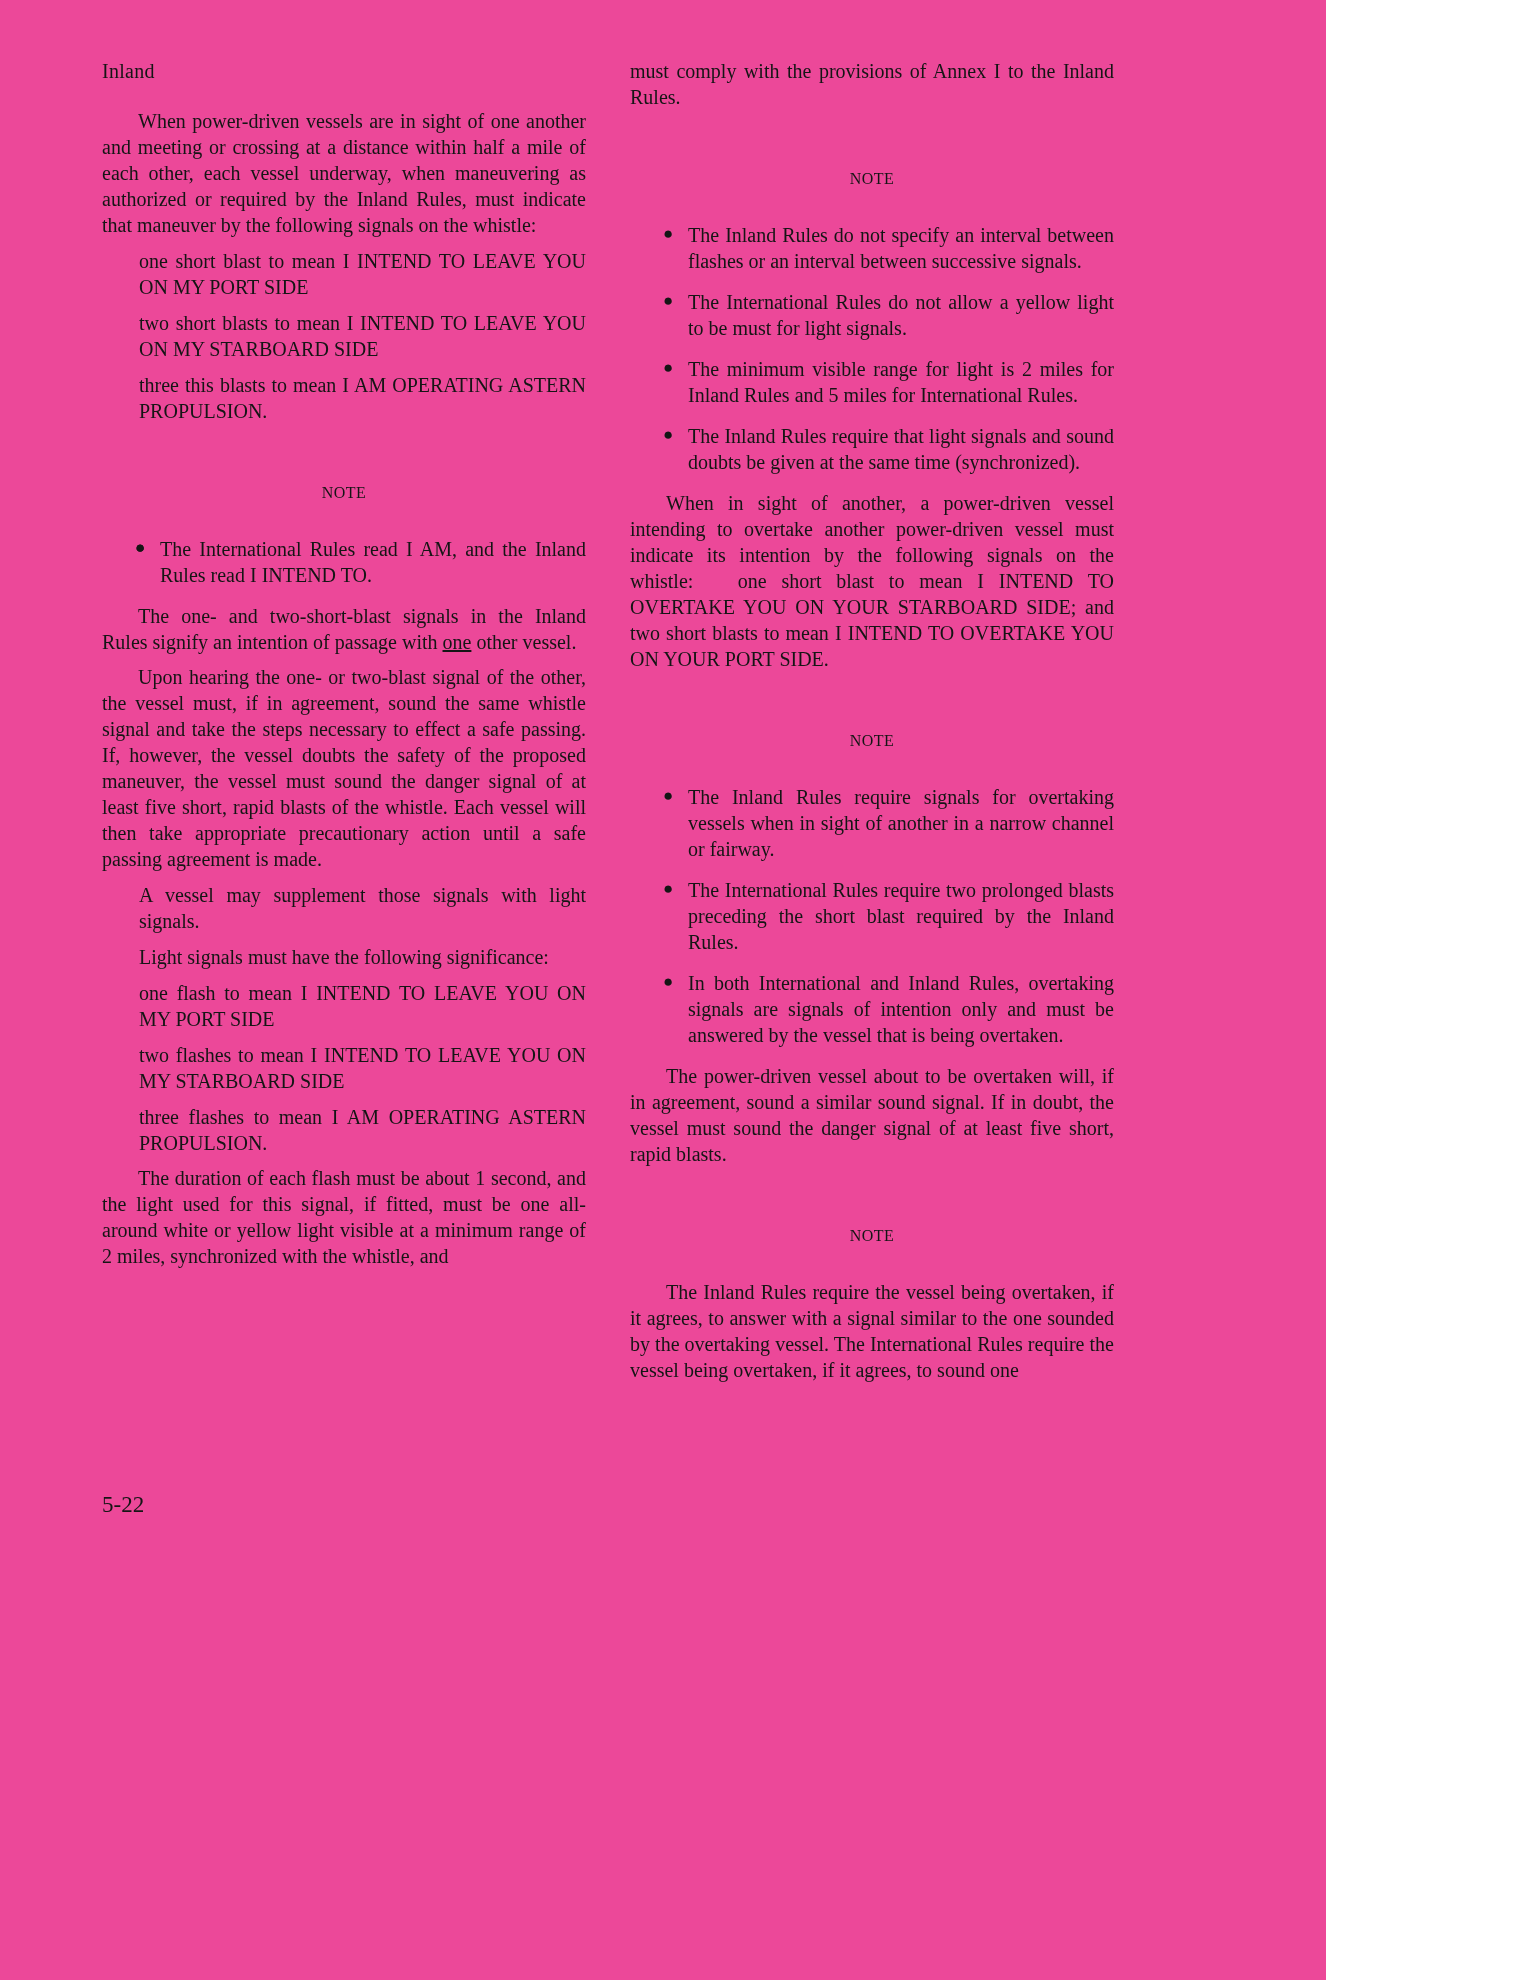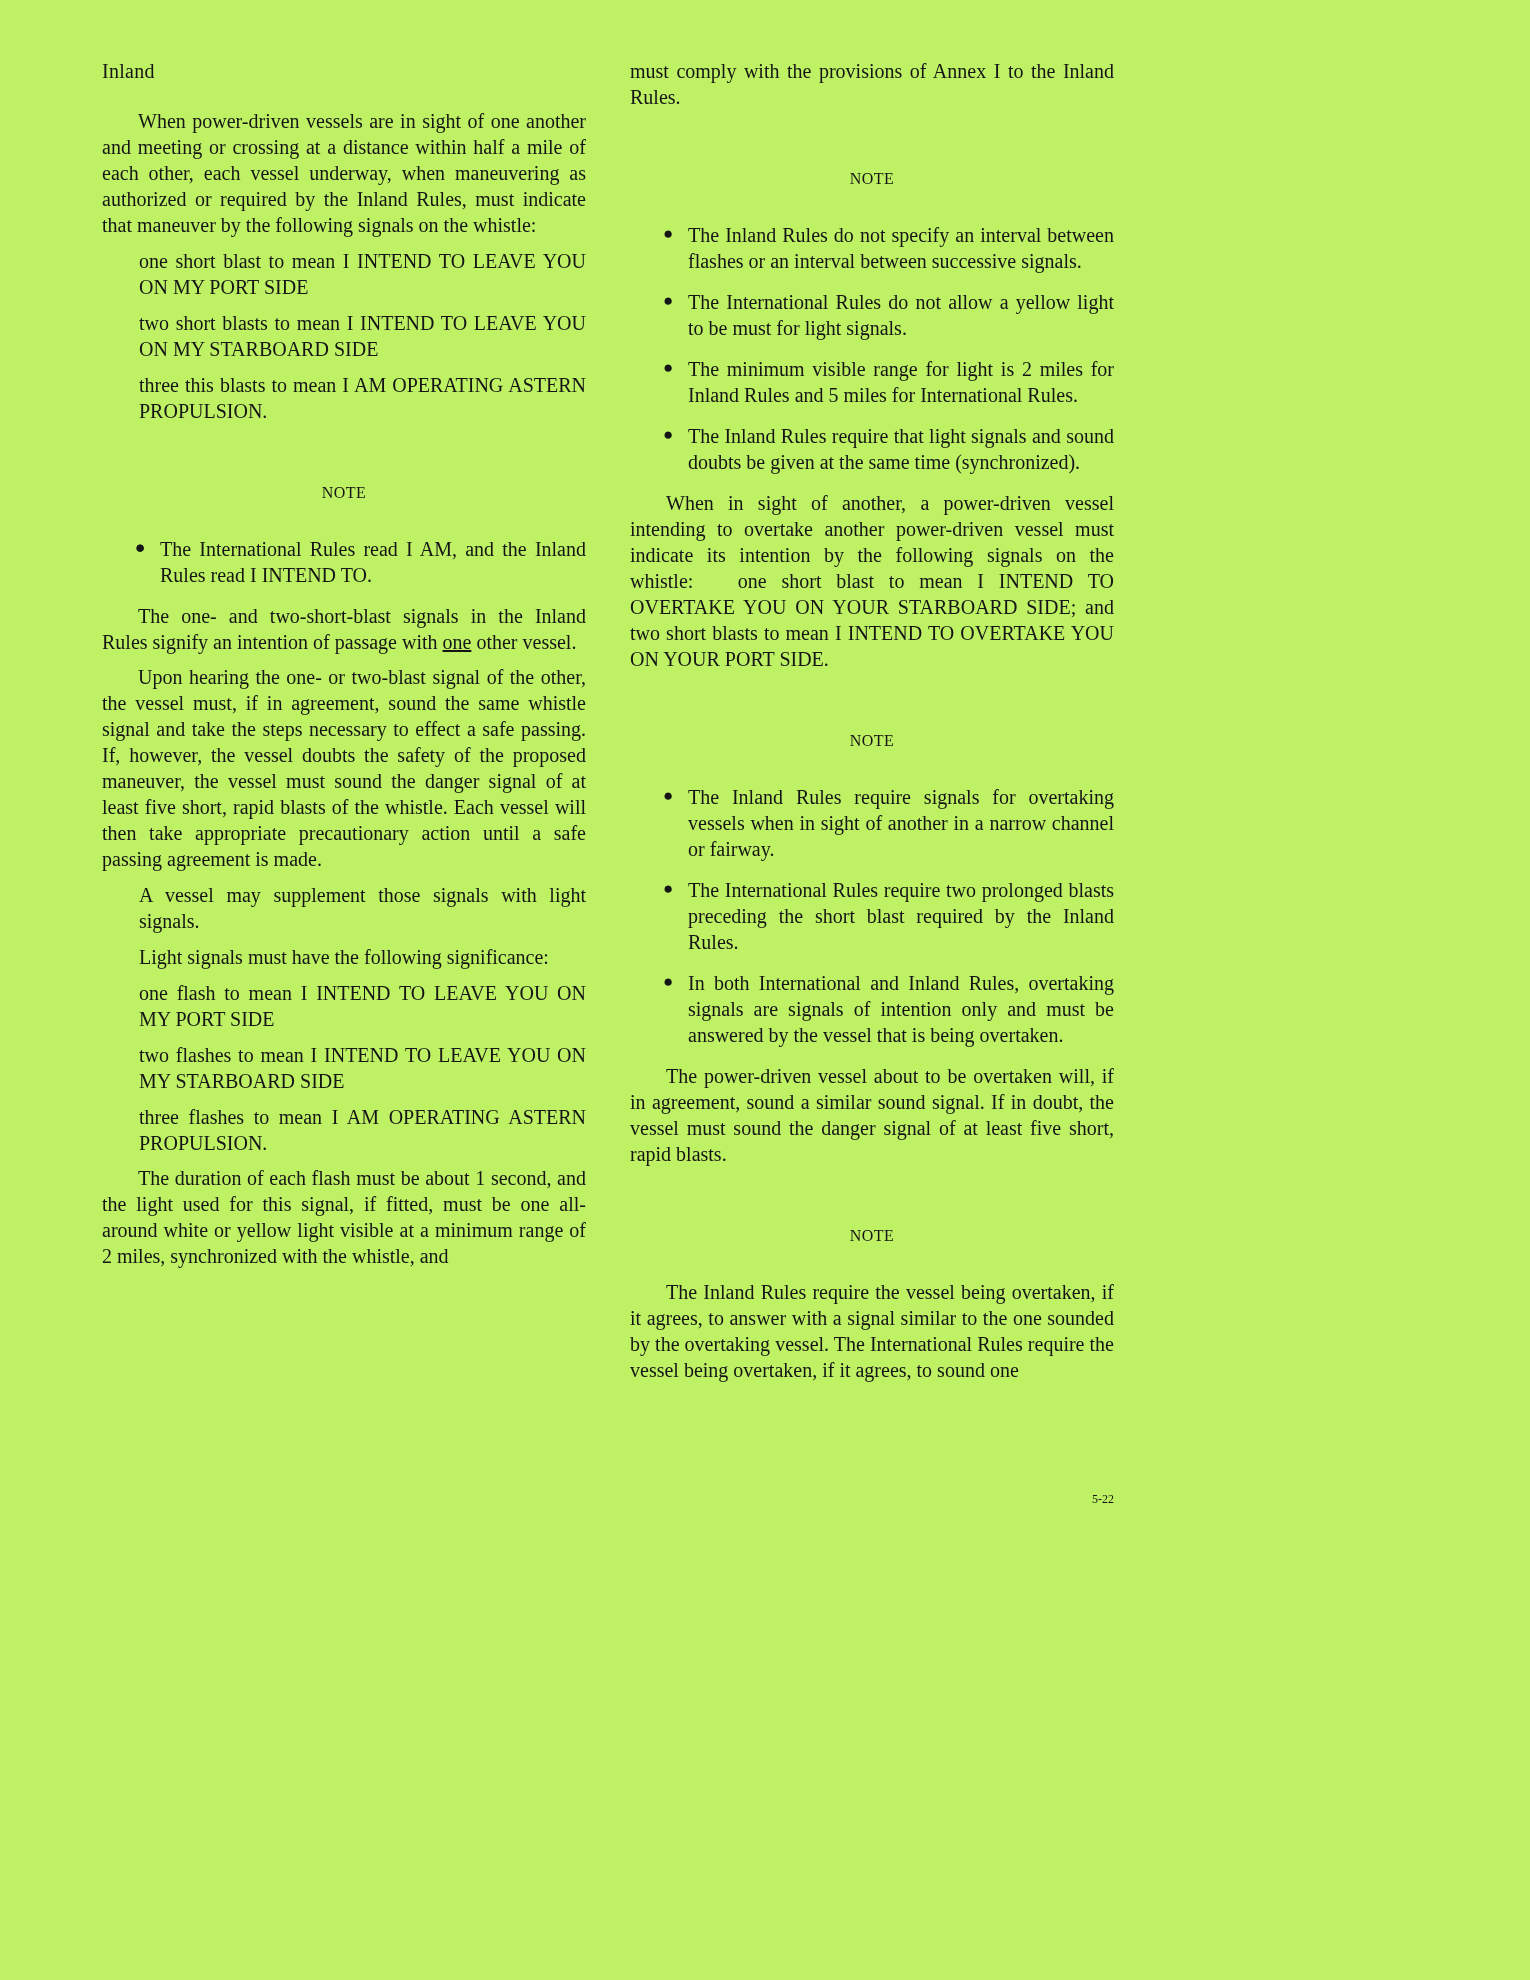--- a/index.html
+++ b/index.html
@@ -7,23 +7,23 @@
   body {
     width: 1530px;
     height: 1980px;
     position: relative;
     font-family: "Liberation Serif", "DejaVu Serif", serif;
     color: #151515;
   }
   .page {
     position: absolute;
     left: 0; top: 0;
-    width: 1530px;
+    width: 1326px;
     height: 1980px;
-    background: #bef264;
+    background: #ec4899;
   }
   .content {
     position: absolute;
     left: 102px;
     top: 58px;
     width: 1012px;
     display: flex;
     gap: 44px;
     font-size: 20px;
     line-height: 26px;
@@ -60,22 +60,22 @@
     left: 33px;
     top: -1px;
     font-size: 17px;
   }
   .ul { text-decoration: underline; }
   .footer {
     position: absolute;
     left: 102px;
     top: 1492px;
     width: 1012px;
-    text-align: right;
-    font-size: 12px;
+    text-align: left;
+    font-size: 23px;
   }
 </style>
 </head>
 <body>
 
 <div class="page">
   <div class="content">
 
     <div class="col">
       <div class="running-header">Inland</div>

